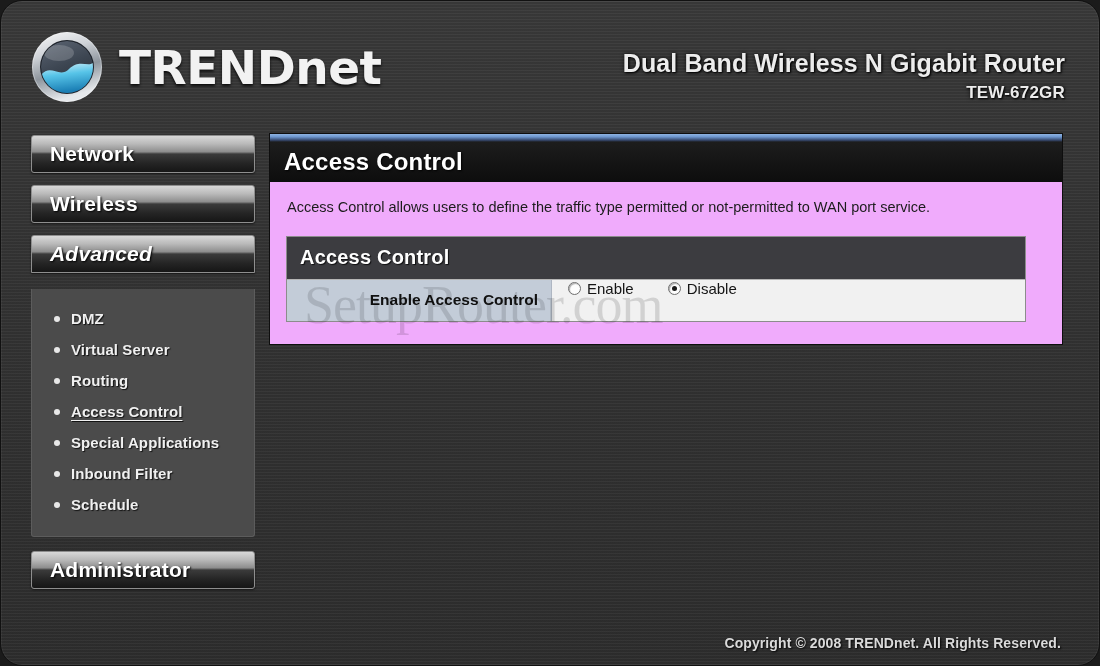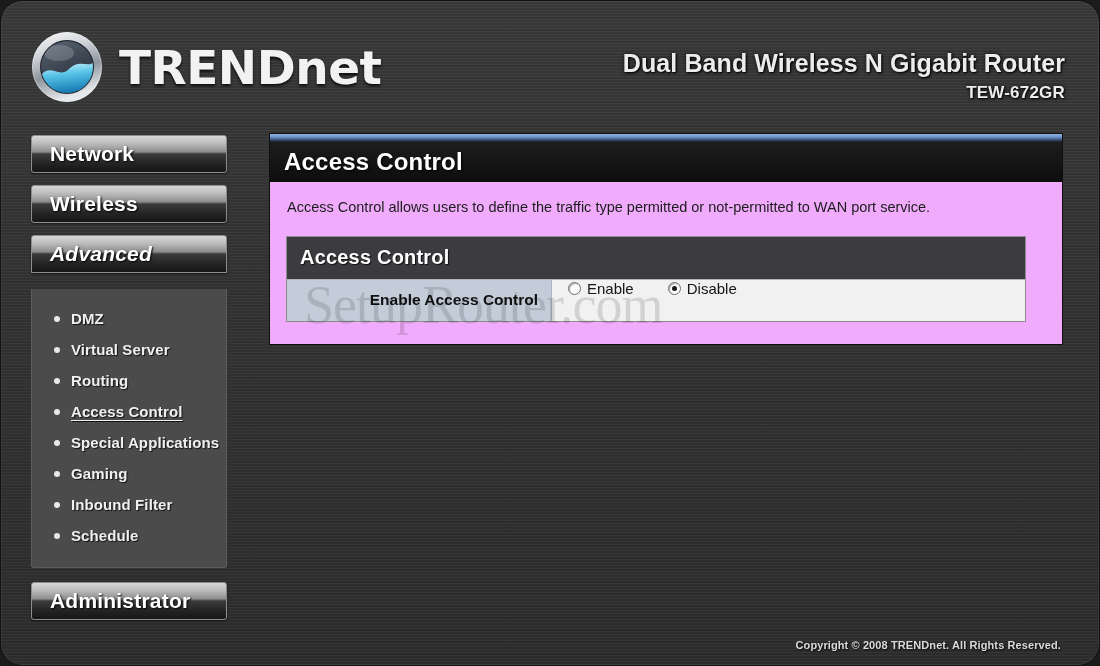--- a/index.html
+++ b/index.html
@@ -88,21 +88,21 @@
     color: #ececec;
     letter-spacing: 0.2px;
     text-shadow: 1px 1px 2px #000, 0 0 4px rgba(0,0,0,.7);
   }
 
   
   #sidebar {
     position: absolute;
     left: 30px;
     top: 134px;
-    width: 196px;
+    width: 224px;
   }
 
   .nav-button {
     position: relative;
     height: 38px;
     margin-bottom: 12px;
     border: 1px solid #8e8e8e;
     border-radius: 3px;
     background: linear-gradient(to bottom,
       #d8d8d8 0%, #b9b9b9 22%, #8d8d8d 44%,
@@ -296,21 +296,21 @@
   .radio-label {
     font-size: 15px;
     color: #151515;
   }
 
   
   #footer-copyright {
     position: absolute;
     right: 38px;
     bottom: 14px;
-    font-size: 11px;
+    font-size: 14px;
     font-weight: bold;
     color: #dadada;
     letter-spacing: 0.1px;
     text-shadow: 1px 1px 2px rgba(0,0,0,0.9);
     white-space: nowrap;
   }
 </style>
 </head>
 <body>
 
@@ -389,24 +389,20 @@
       <div class="submenu-item active">
         <span class="submenu-bullet"></span>
         <span class="submenu-label">Access Control</span>
       </div>
       <div class="submenu-item">
         <span class="submenu-bullet"></span>
         <span class="submenu-label">Special Applications</span>
       </div>
       <div class="submenu-item">
         <span class="submenu-bullet"></span>
-        <span class="submenu-label">Gaming</span>
-      </div>
-      <div class="submenu-item">
-        <span class="submenu-bullet"></span>
         <span class="submenu-label">Inbound Filter</span>
       </div>
       <div class="submenu-item">
         <span class="submenu-bullet"></span>
         <span class="submenu-label">Schedule</span>
       </div>
     </div>
 
     <div class="nav-button">
       <span class="nav-button-label">Administrator</span>

